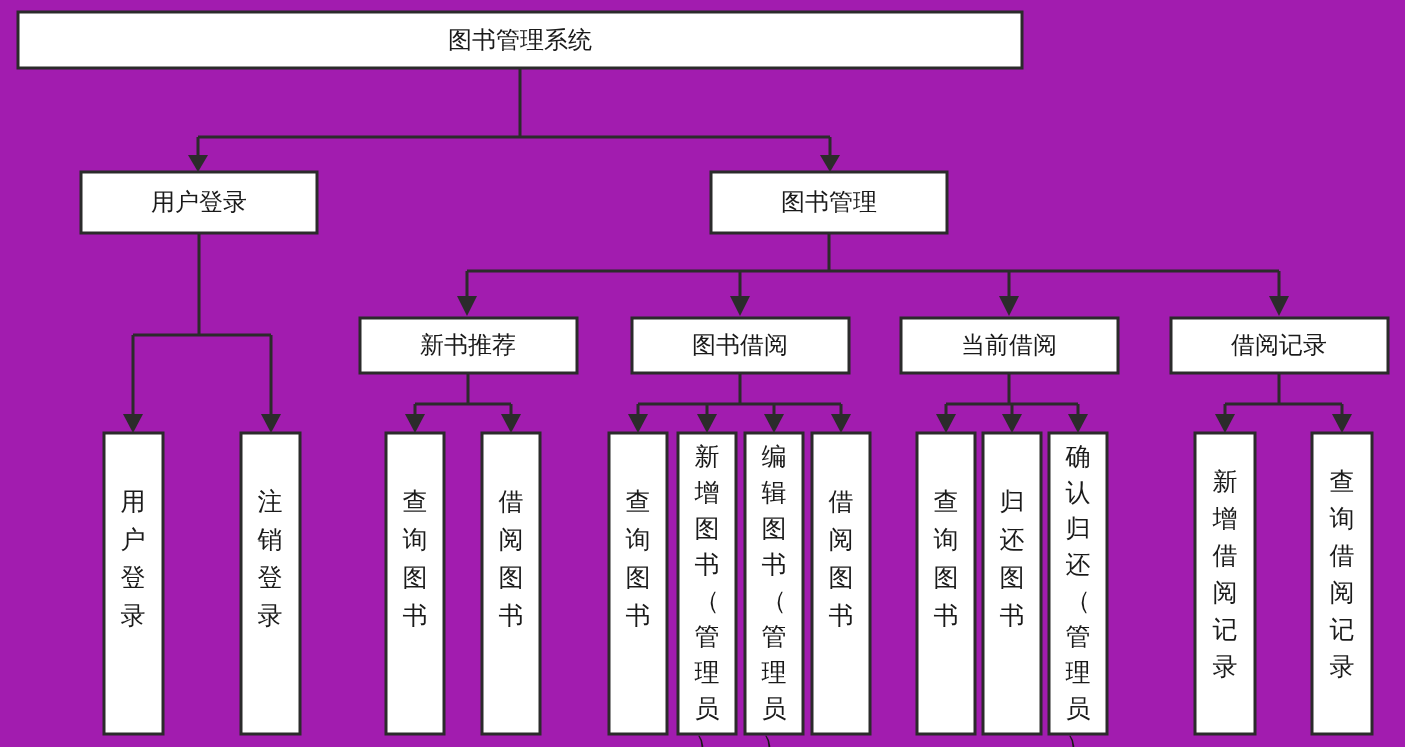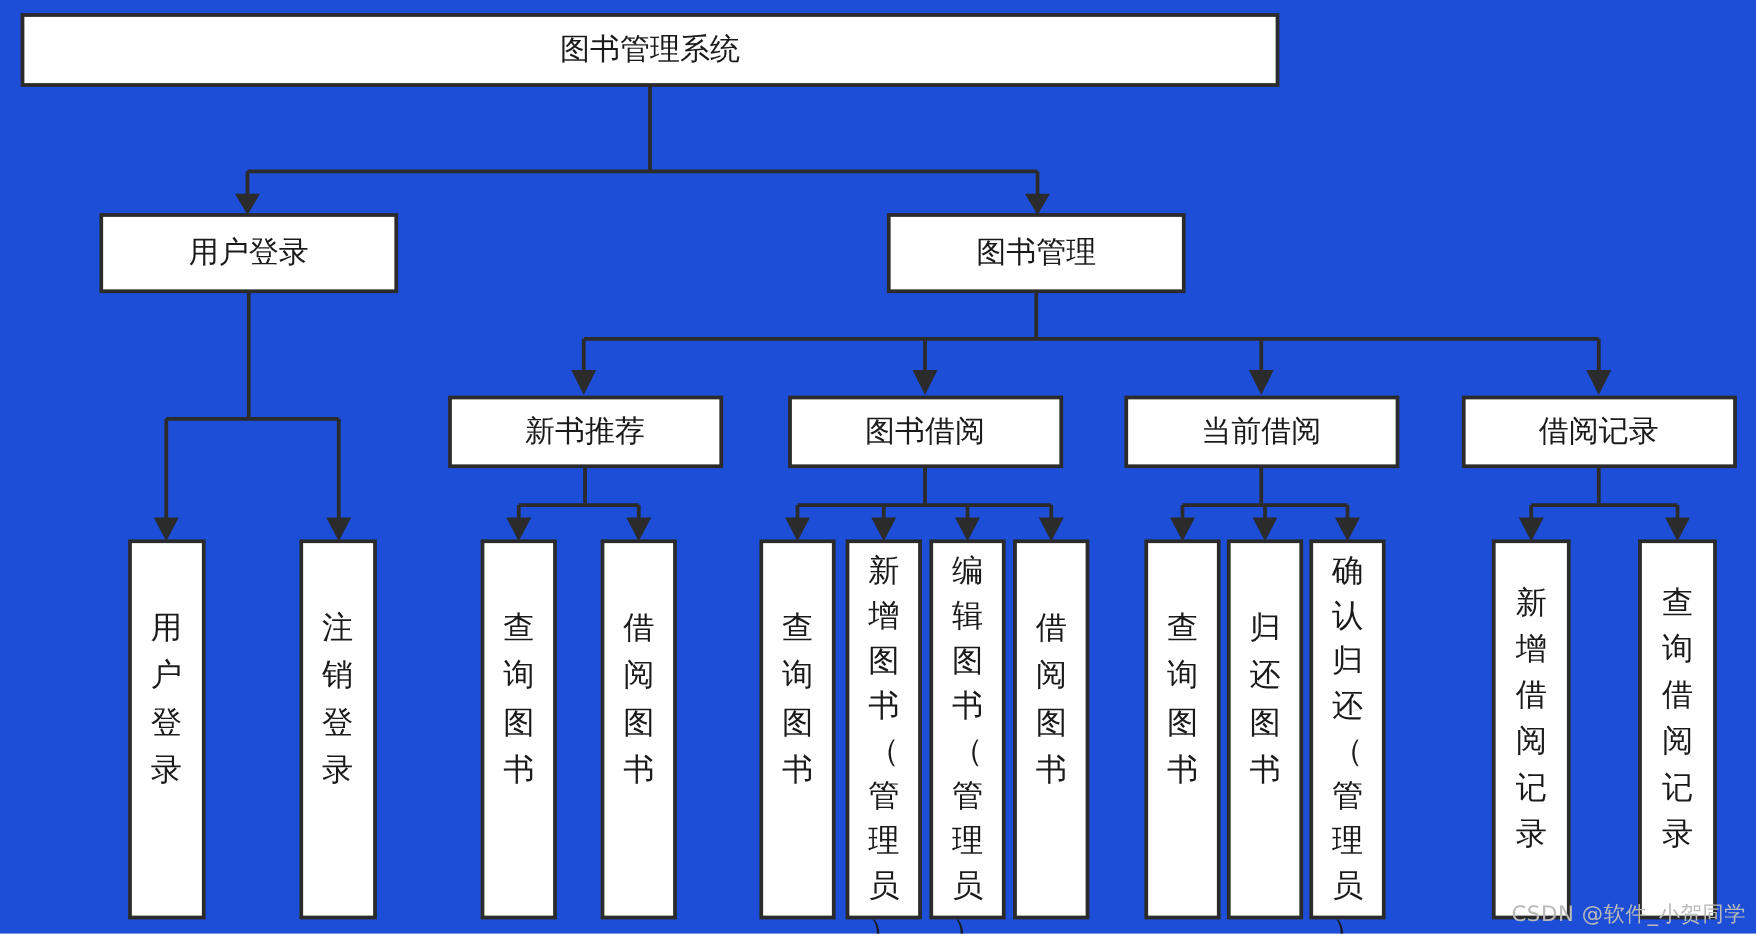--- a/index.html
+++ b/index.html
@@ -7,21 +7,21 @@
     padding: 0;
     background: #ffffff;
   }
   body {
     font-family: "DejaVu Sans", "Liberation Sans", sans-serif;
   }
   #diagram-root {
     position: relative;
     width: 1405px;
     height: 747px;
-    background: #1d4ed8;
+    background: #a21caf;
     overflow: hidden;
   }
   svg.canvas {
     position: absolute;
     left: 0;
     top: 0;
     width: 1405px;
     height: 747px;
   }
   .node-box {
@@ -211,15 +211,14 @@
       <text class="node-label-v" x="1225" y="490"><tspan x="1225" dy="0">新</tspan><tspan x="1225" dy="37">增</tspan><tspan x="1225" dy="37">借</tspan><tspan x="1225" dy="37">阅</tspan><tspan x="1225" dy="37">记</tspan><tspan x="1225" dy="37">录</tspan></text>
     </g>
 
     <g>
       <rect class="node-box" x="1312" y="433" width="60" height="301"></rect>
       <text class="node-label-v" x="1342" y="490"><tspan x="1342" dy="0">查</tspan><tspan x="1342" dy="37">询</tspan><tspan x="1342" dy="37">借</tspan><tspan x="1342" dy="37">阅</tspan><tspan x="1342" dy="37">记</tspan><tspan x="1342" dy="37">录</tspan></text>
     </g>
 
   </svg>
 
-  <div class="watermark">CSDN @软件_小贺同学</div>
 
 </div>
 
 </body></html>

